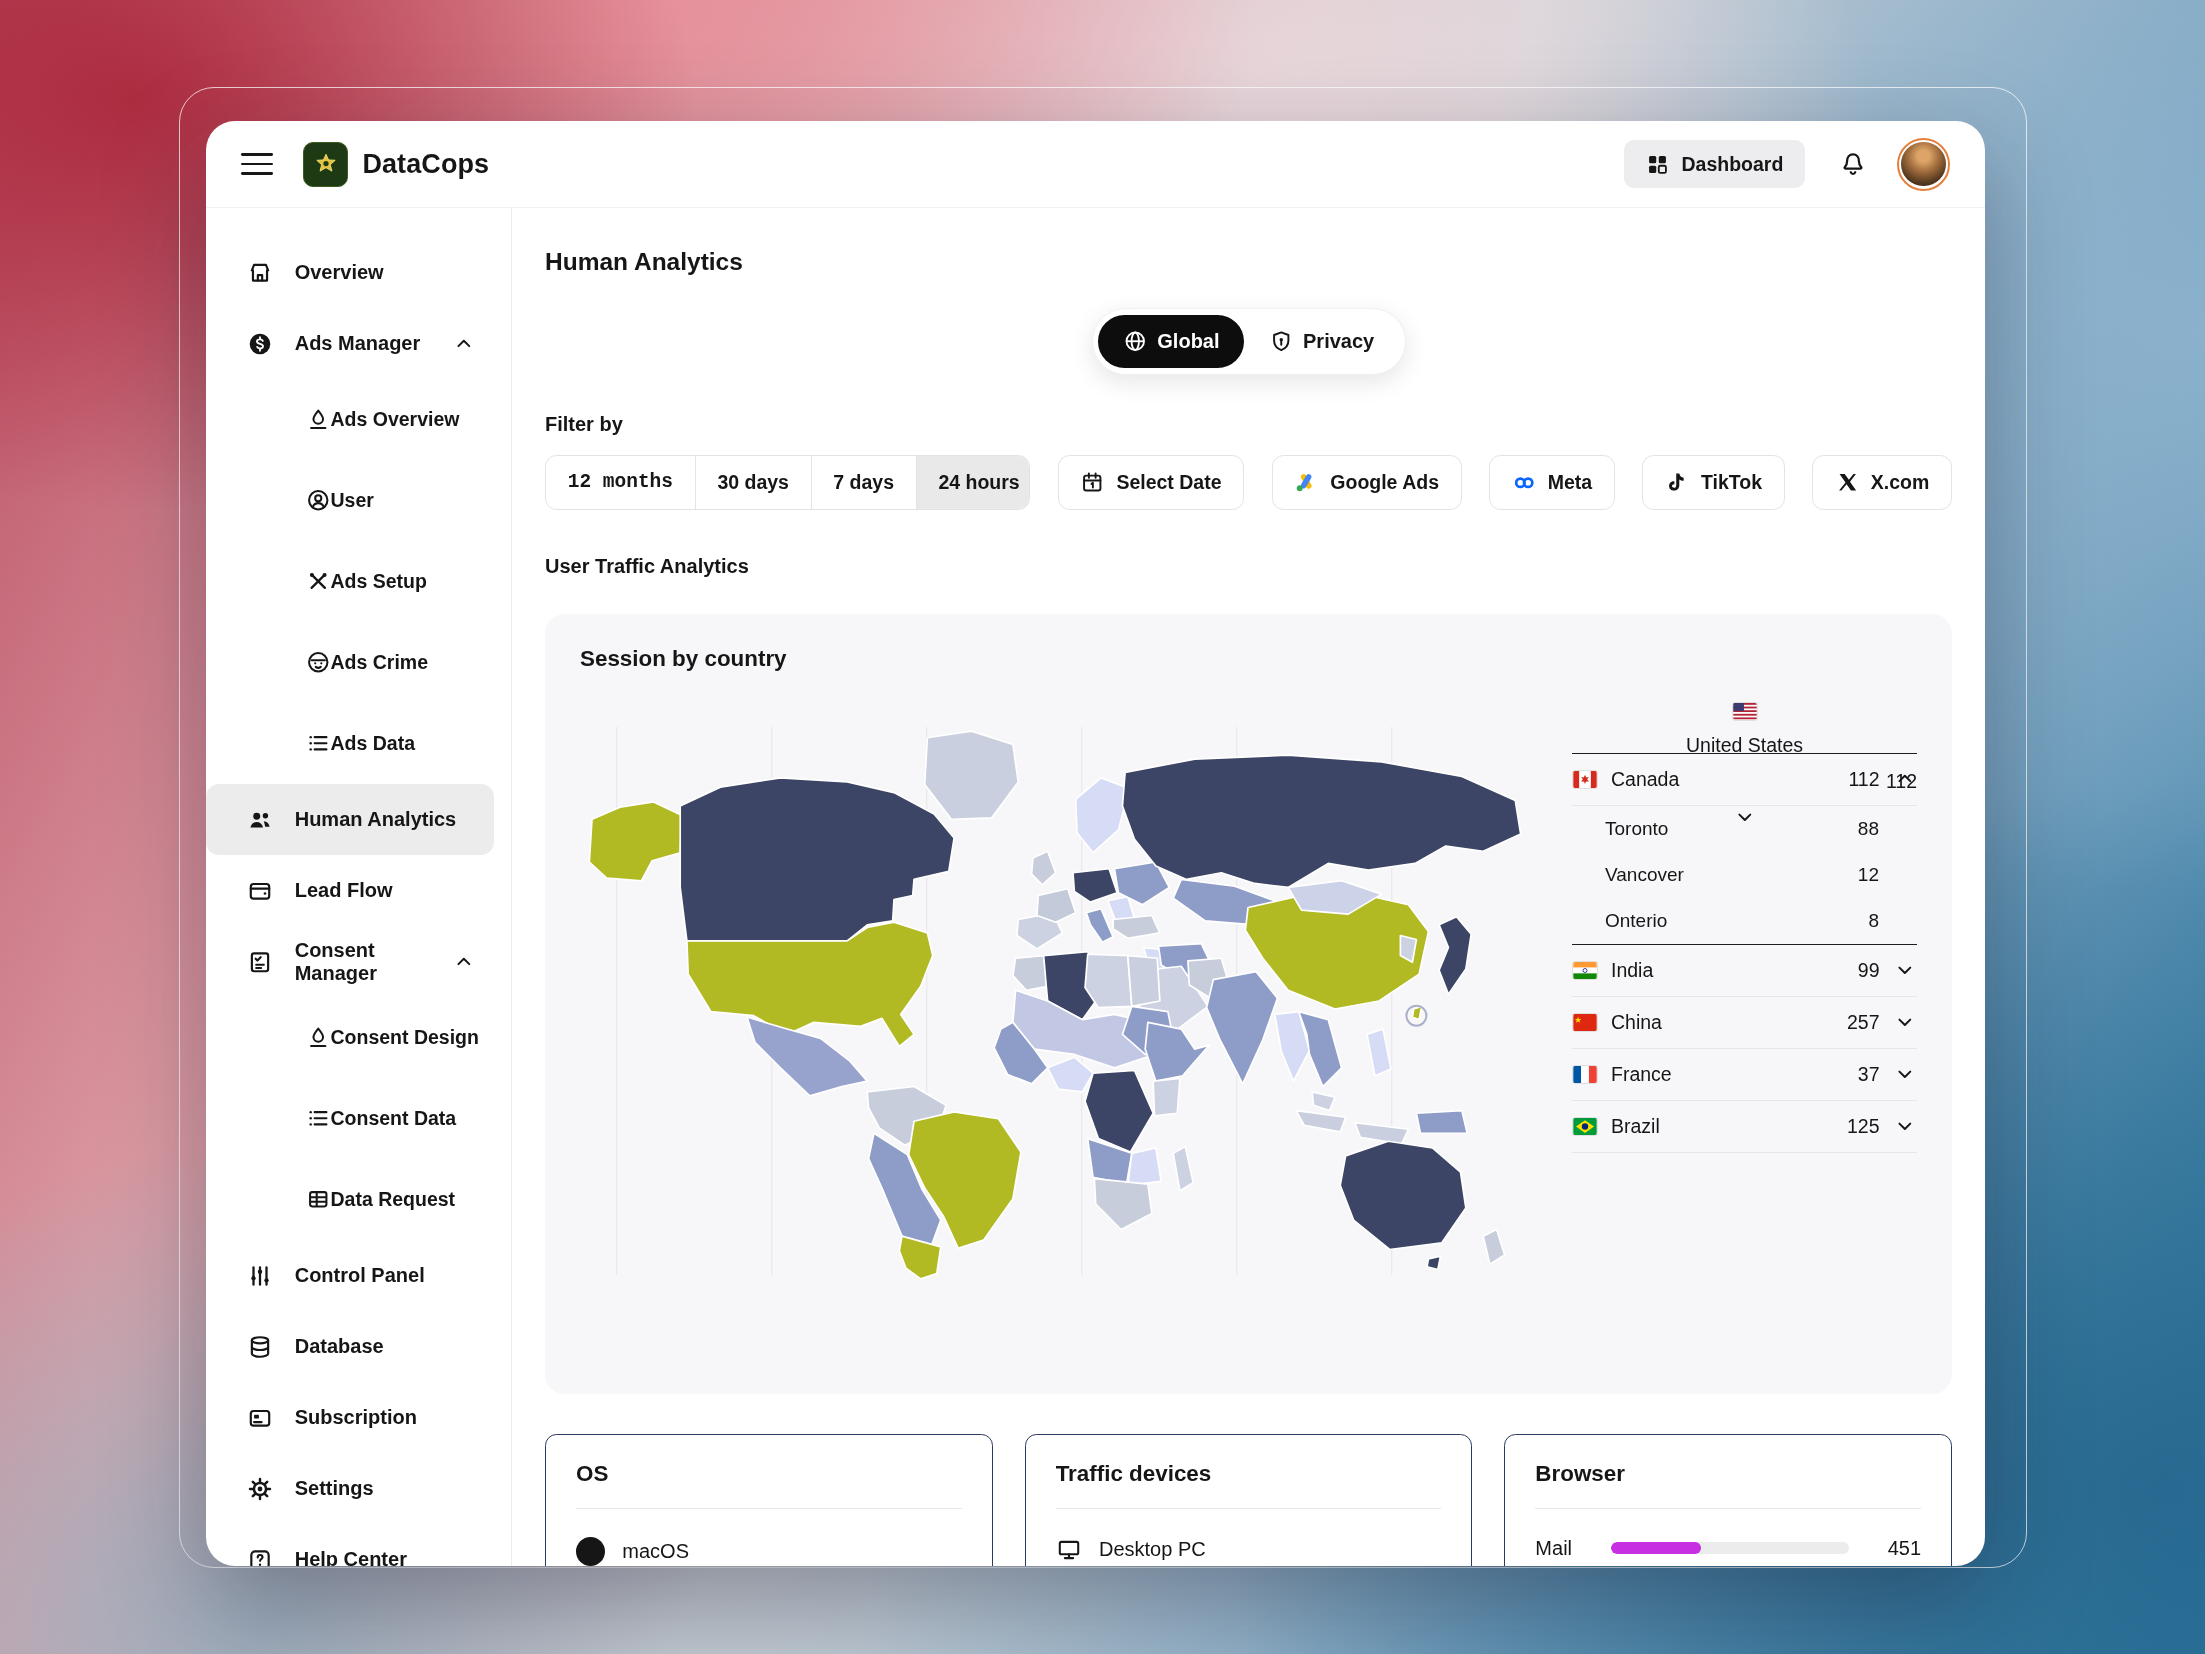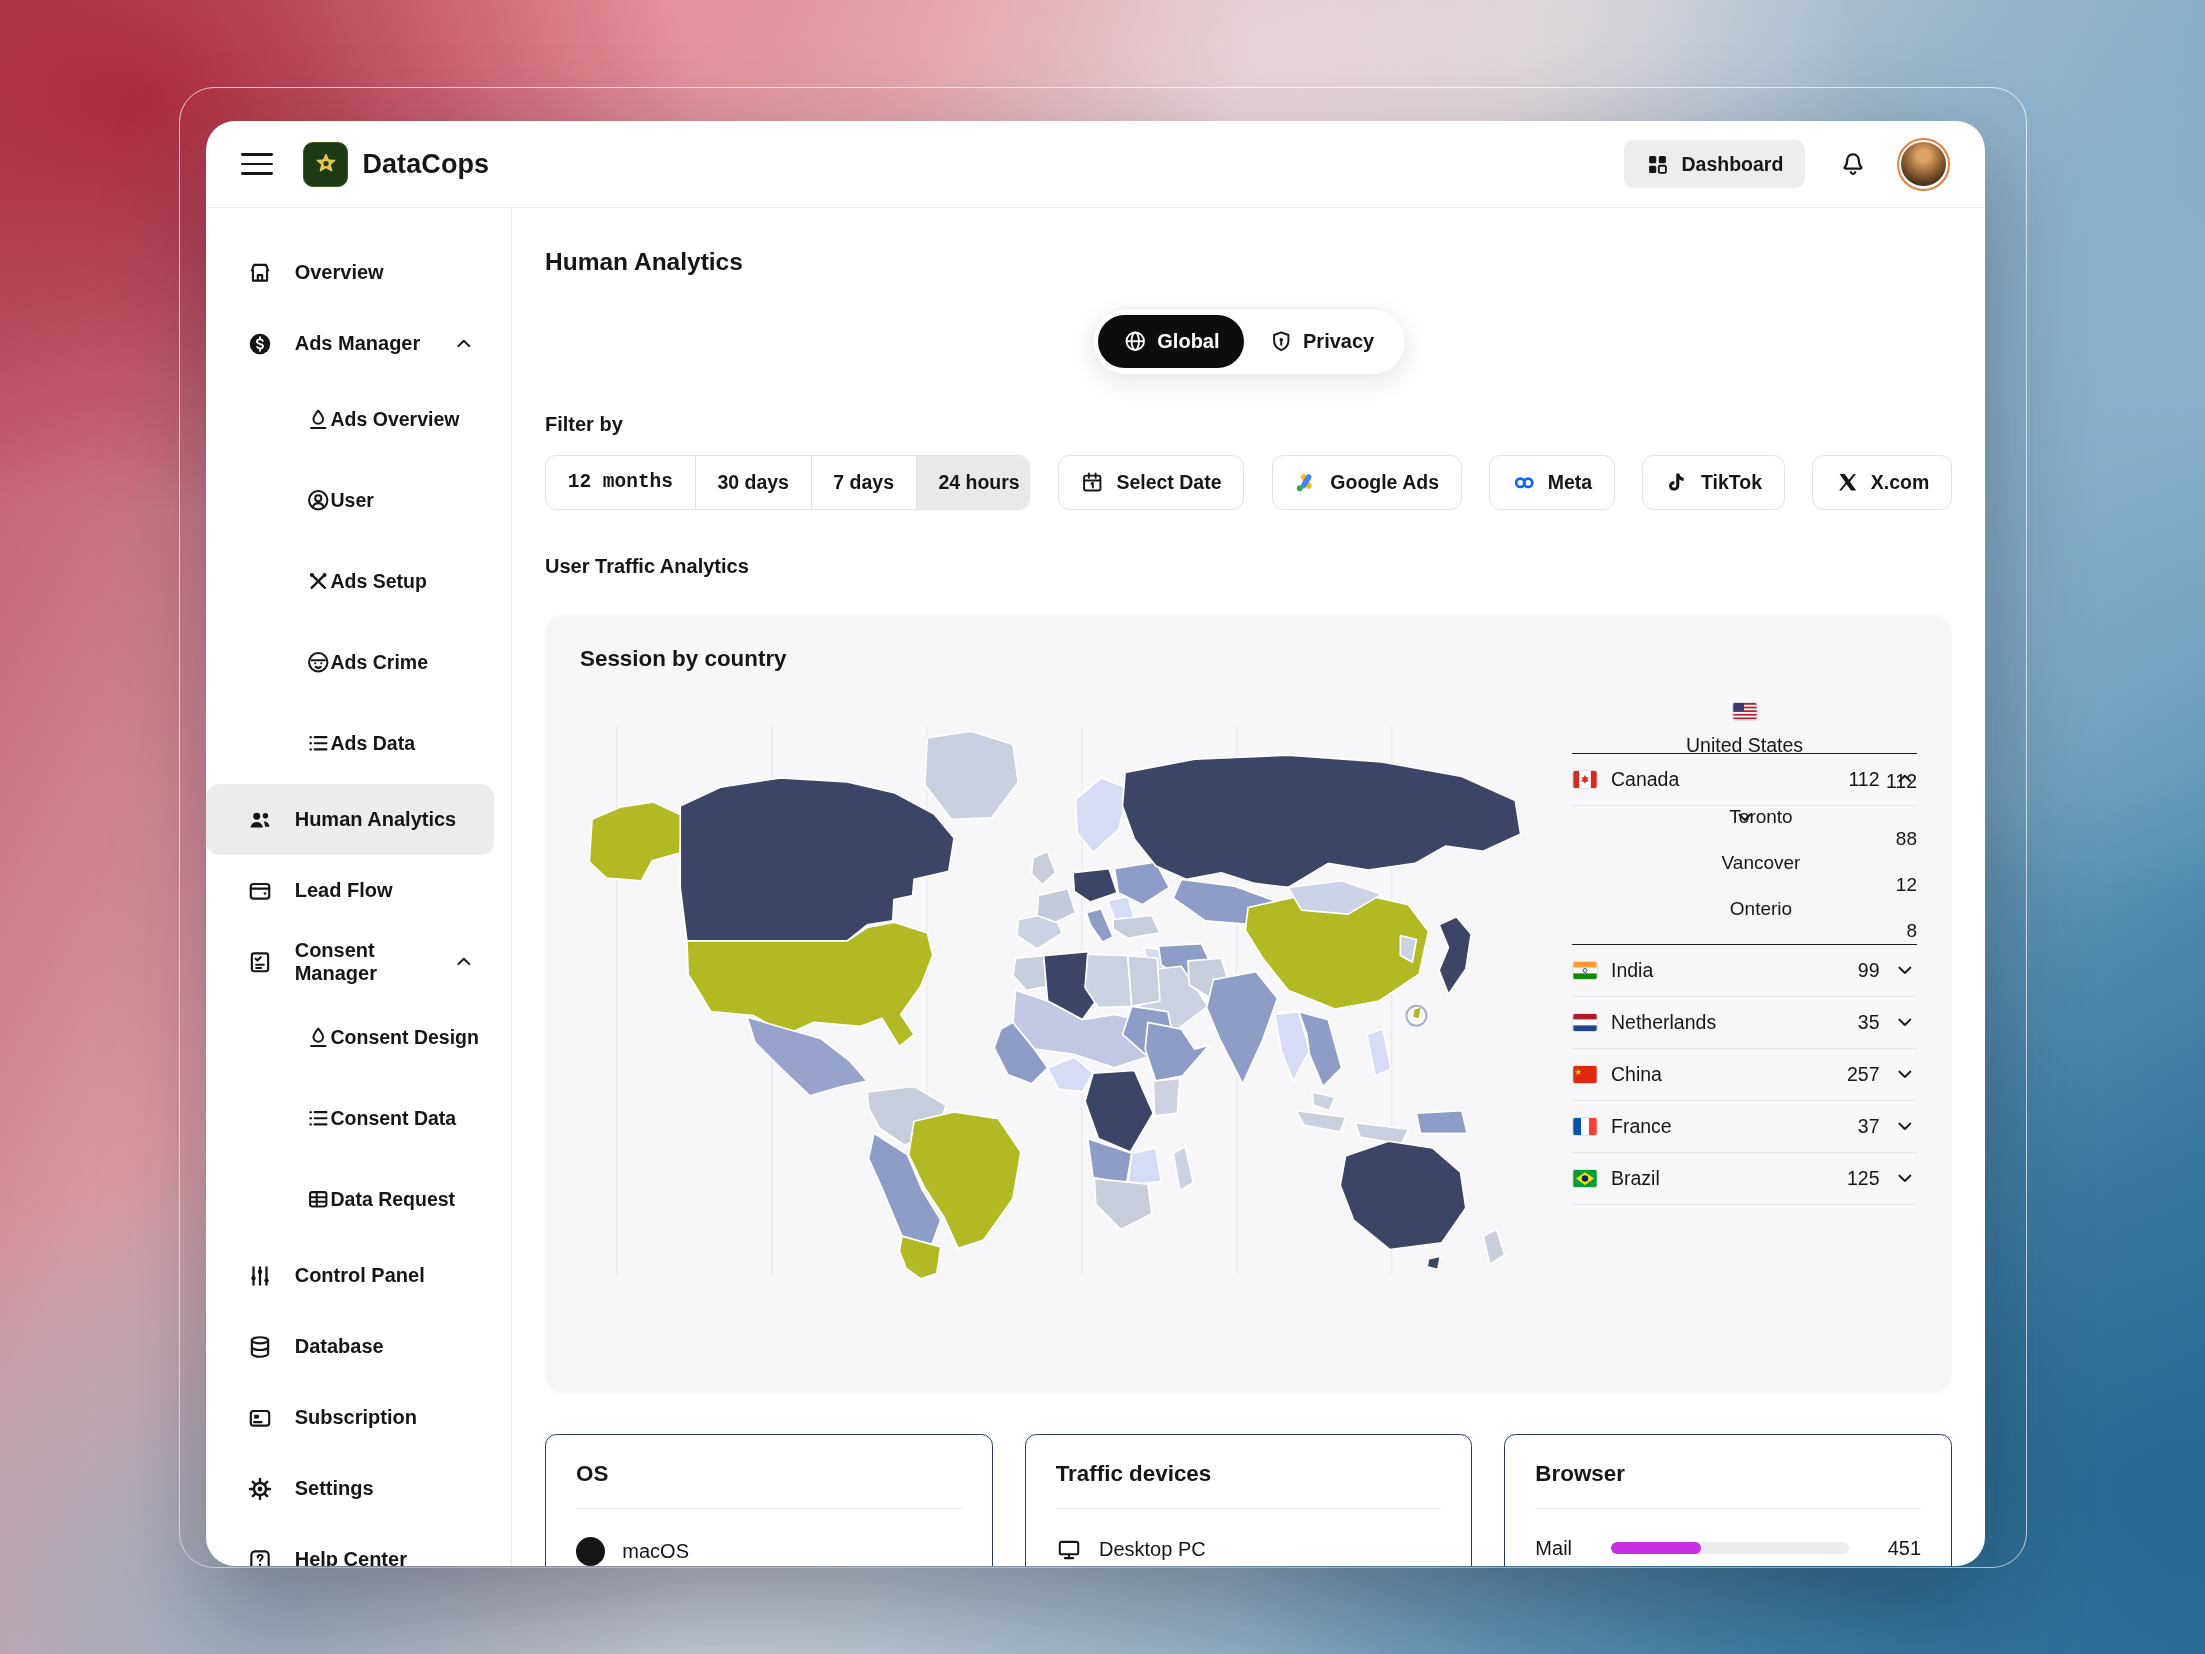--- a/index.html
+++ b/index.html
@@ -77,21 +77,21 @@
   .map-flex { display:flex; align-items:flex-start; margin-top:20px; gap:30px; }
   .map-box { flex:1; }
   .map-box svg { width:100%; height:618px; display:block; }
   .country-list { width:345px; margin-top:10px; flex-shrink:0; }
   .country-row { display:flex; align-items:center; gap:13px; height:52px; border-bottom:1.4px solid #e6e6ea; cursor:pointer; }
   .country-row.dark-line { border-bottom:1.8px solid #1c1c22;flex-direction:column; }
   .c-name { font-size:19.5px; font-weight:500; }
   .c-val { margin-left:auto; font-size:19.5px; font-weight:500; }
   .chev { width:24.5px; display:flex; justify-content:center; }
   .sub-rows { border-bottom:1.8px solid #1c1c22; }
-  .sub-row { display:flex; align-items:center; height:46px; padding-left:33px; cursor:default;flex-direction:column; }
+  .sub-row { display:flex; align-items:center; height:46px; padding-left:33px; cursor:default; }
   .s-name { font-size:19px; font-weight:500; }
   .s-val { margin-left:auto; font-size:19px; font-weight:500; }
   .s-spacer { width:38px; }
   .flag { width:26px; height:19px; border-radius:2.9px; overflow:hidden; border:0.7px solid #e0e0e0;
           flex-shrink:0; display:flex; }
   .flag svg { width:100%; height:100%; display:block; }
   
   .bottom-row { display:flex; gap:32px; margin-top:40px; }
   .b-card { flex:1; background:#fff; border:1.8px solid #2c3a63; border-radius:11.5px; padding:26px 30px; height:238px; }
   .b-title { font-size:22.4px; font-weight:600; }
@@ -555,36 +555,20 @@
               </span>
               <span class="c-name">India</span>
               <span class="c-val">99</span>
               <span class="chev">
                 <svg width="21.7" height="21.7" viewBox="0 0 24 24" fill="none" stroke="#161616" stroke-width="2.2" stroke-linecap="round" stroke-linejoin="round">
                     <path d="M6 9.5l6 6 6-6"></path>
                   </svg>
               </span>
             </div>
 
-            <div class="country-row">
-              <span class="flag">
-                <svg viewBox="0 0 22 16">
-                    <rect width="22" height="5.3" fill="#AE1C28"></rect>
-                    <rect y="5.3" width="22" height="5.4" fill="#fff"></rect>
-                    <rect y="10.7" width="22" height="5.3" fill="#21468B"></rect>
-                  </svg>
-              </span>
-              <span class="c-name">Netherlands</span>
-              <span class="c-val">35</span>
-              <span class="chev">
-                <svg width="21.7" height="21.7" viewBox="0 0 24 24" fill="none" stroke="#161616" stroke-width="2.2" stroke-linecap="round" stroke-linejoin="round">
-                    <path d="M6 9.5l6 6 6-6"></path>
-                  </svg>
-              </span>
-            </div>
 
             <div class="country-row">
               <span class="flag">
                 <svg viewBox="0 0 22 16">
                     <rect width="22" height="16" fill="#DE2910"></rect>
                     <polygon points="4.5,2.5 5.3,4.7 7.6,4.7 5.8,6.1 6.5,8.3 4.5,7 2.5,8.3 3.2,6.1 1.4,4.7 3.7,4.7" fill="#FFDE00"></polygon>
                   </svg>
               </span>
               <span class="c-name">China</span>
               <span class="c-val">257</span>

